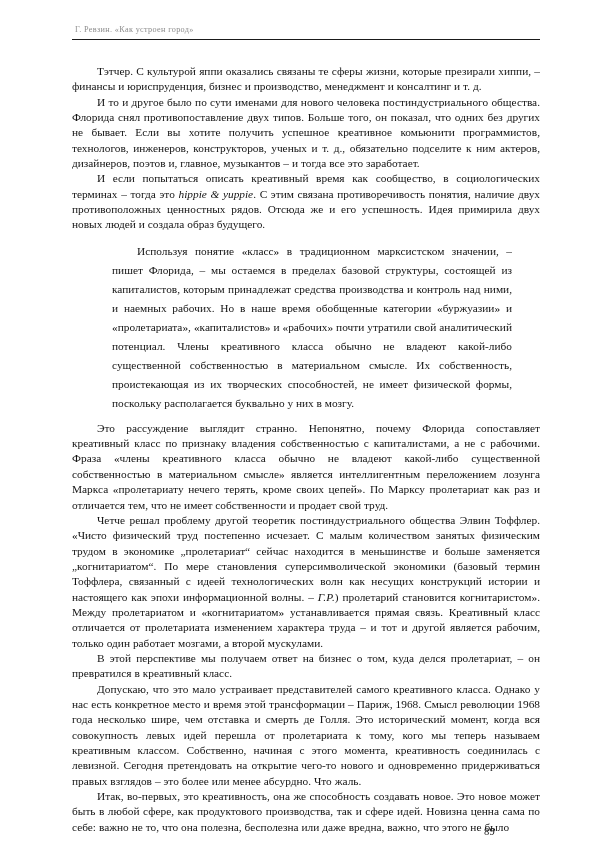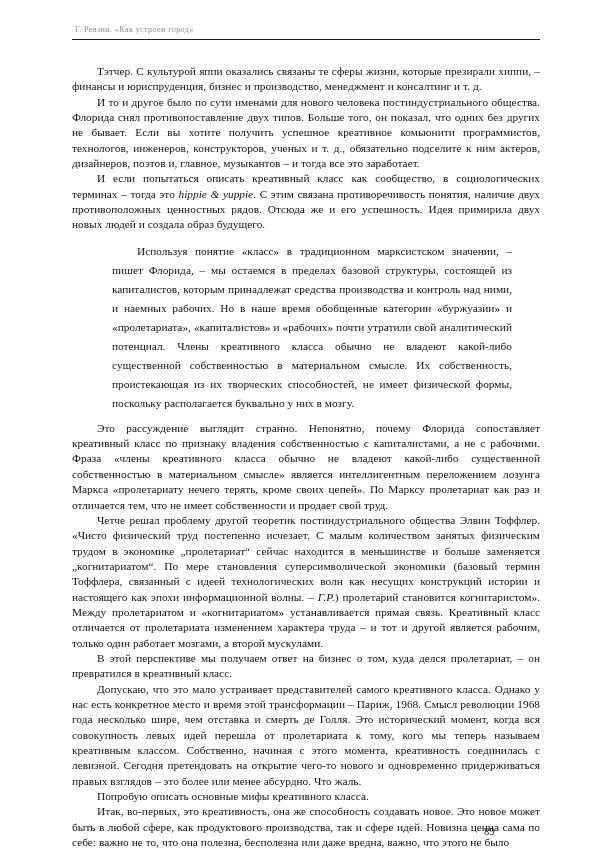--- a/index.html
+++ b/index.html
@@ -97,33 +97,32 @@
     <div class="running-head">Г.  Ревзин.  «Как устроен город»</div>
     <div class="header-rule"></div>
   </div>
 
   <div class="body-zone">
 
     <p class="para">Тэтчер. С культурой яппи оказались связаны те сферы жизни, которые презирали хиппи, – финансы и юриспруденция, бизнес и производство, менеджмент и консалтинг и т. д.</p>
 
     <p class="para">И то и другое было по сути именами для нового человека постиндустриального общества. Флорида снял противопоставление двух типов. Больше того, он показал, что одних без других не бывает. Если вы хотите получить успешное креативное комьюнити программистов, технологов, инженеров, конструкторов, ученых и т. д., обязательно подселите к ним актеров, дизайнеров, поэтов и, главное, музыкантов – и тогда все это заработает.</p>
 
-    <p class="para"><span>И если попытаться описать креативный класс как сообщество, в социологических терминах – тогда это </span><i>hippie &amp; yuppie</i><span>. С этим связана противоречивость понятия, наличие двух противоположных ценностных рядов. Отсюда же и его успешность. Идея примирила двух новых людей и создала образ будущего.</span></p>
+    <p class="para"><span>И если попытаться описать креативный время как сообщество, в социологических терминах – тогда это </span><i>hippie &amp; yuppie</i><span>. С этим связана противоречивость понятия, наличие двух противоположных ценностных рядов. Отсюда же и его успешность. Идея примирила двух новых людей и создала образ будущего.</span></p>
 
     <blockquote class="quote">Используя понятие «класс» в традиционном марксистском значении, – пишет Флорида, – мы остаемся в пределах базовой структуры, состоящей из капиталистов, которым принадлежат средства производства и контроль над ними, и наемных рабочих. Но в наше время обобщенные категории «буржуазии» и «пролетариата», «капиталистов» и «рабочих» почти утратили свой аналитический потенциал. Члены креативного класса обычно не владеют какой-либо существенной собственностью в материальном смысле. Их собственность, проистекающая из их творческих способностей, не имеет физической формы, поскольку располагается буквально у них в мозгу.</blockquote>
 
     <p class="para">Это рассуждение выглядит странно. Непонятно, почему Флорида сопоставляет креативный класс по признаку владения собственностью с капиталистами, а не с рабочими. Фраза «члены креативного класса обычно не владеют какой-либо существенной собственностью в материальном смысле» является интеллигентным переложением лозунга Маркса «пролетариату нечего терять, кроме своих цепей». По Марксу пролетариат как раз и отличается тем, что не имеет собственности и продает свой труд.</p>
 
     <p class="para"><span>Четче решал проблему другой теоретик постиндустриального общества Элвин Тоффлер. «Чисто физический труд постепенно исчезает. С малым количеством занятых физическим трудом в экономике „пролетариат“ сейчас находится в меньшинстве и больше заменяется „когнитариатом“. По мере становления суперсимволической экономики (базовый термин Тоффлера, связанный с идеей технологических волн как несущих конструкций истории и настоящего как эпохи информационной волны. – </span><i>Г.Р.</i><span>) пролетарий становится когнитаристом». Между пролетариатом и «когнитариатом» устанавливается прямая связь. Креативный класс отличается от пролетариата изменением характера труда – и тот и другой является рабочим, только один работает мозгами, а второй мускулами.</span></p>
 
     <p class="para">В этой перспективе мы получаем ответ на бизнес о том, куда делся пролетариат, – он превратился в креативный класс.</p>
 
     <p class="para">Допускаю, что это мало устраивает представителей самого креативного класса. Однако у нас есть конкретное место и время этой трансформации – Париж, 1968. Смысл революции 1968 года несколько шире, чем отставка и смерть де Голля. Это исторический момент, когда вся совокупность левых идей перешла от пролетариата к тому, кого мы теперь называем креативным классом. Собственно, начиная с этого момента, креативность соединилась с левизной. Сегодня претендовать на открытие чего-то нового и одновременно придерживаться правых взглядов – это более или менее абсурдно. Что жаль.</p>
 
-    <p class="para">Попробую описать основные мифы креативного класса.</p>
 
     <p class="para">Итак, во-первых, это креативность, она же способность создавать новое. Это новое может быть в любой сфере, как продуктового производства, так и сфере идей. Новизна ценна сама по себе: важно не то, что она полезна, бесполезна или даже вредна, важно, что этого не было</p>
 
   </div>
 
   <div class="folio">89</div>
 
 </div>
 
 </body></html>

